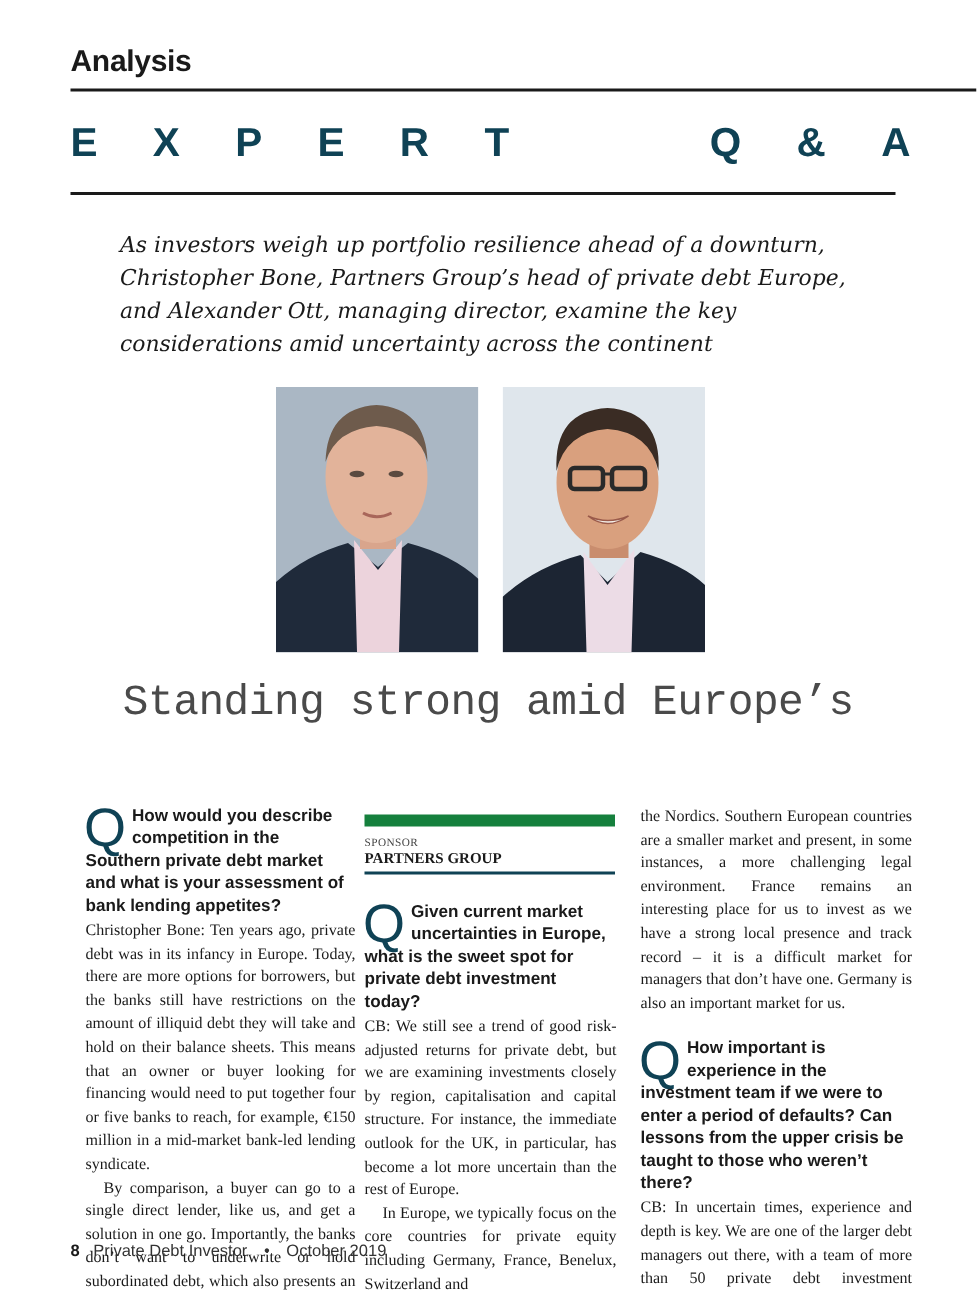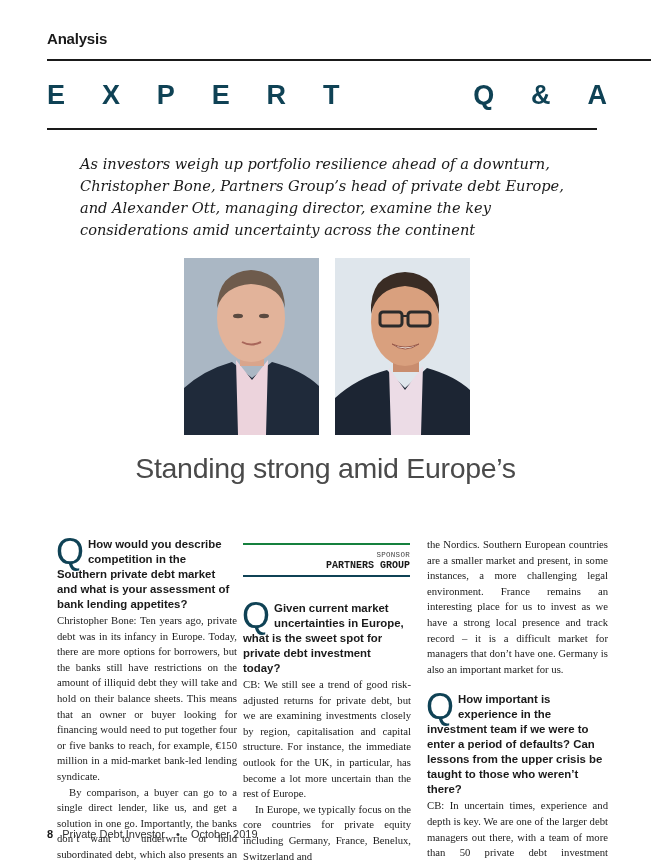--- a/index.html
+++ b/index.html
@@ -1,34 +1,34 @@
 <!DOCTYPE html>
 <html><head>
 <meta charset="utf-8">
 <style>
   html, body { margin:0; padding:0; background:#ffffff; }
   body { width:651px; height:862px; position:relative; overflow:hidden; color:#1a1a1a; }
   .abs { position:absolute; }
-  .section-label { left:47px; top:30px; font-family:"Liberation Sans", sans-serif; font-weight:bold; font-size:15px; color:#1a1a1a; letter-spacing:-0.2px; }
+  .section-label { left:47px; top:30px; font-family:"Liberation Sans", sans-serif; font-weight:bold; font-size:20px; color:#1a1a1a; letter-spacing:-0.2px; }
   .rule-top { left:47px; top:59px; width:604px; height:0; border-top:2px solid #1a1a1a; }
   .rule-bottom { left:47px; top:128px; width:550px; height:0; border-top:2px solid #1a1a1a; }
   .kicker { left:47px; top:78px; width:560px; height:34px; display:flex; justify-content:space-between; font-family:"Liberation Sans", sans-serif; font-weight:bold; font-size:27px; color:#0f4255; }
   .kicker span { display:block; line-height:34px; }
   .kicker .gap { width:60px; }
   .standfirst { left:80px; top:153px; width:491px; text-align:left; font-family:"DejaVu Serif", serif; font-style:italic; font-size:14.6px; line-height:22px; color:#1a1a1a; }
   .photo { top:258px; width:135px; height:177px; overflow:hidden; }
   .photo svg { display:block; }
-  .headline { left:60px; top:452px; width:531px; text-align:center; font-family:Liberation Sans, sans-serif; font-weight:300; font-size:28.5px; line-height:33px; color:#4a4a4a; letter-spacing:-0.3px; }
+  .headline { left:60px; top:452px; width:531px; text-align:center; font-family:Liberation Mono, monospace; font-weight:300; font-size:28.5px; line-height:33px; color:#4a4a4a; letter-spacing:-0.3px; }
   .col { top:537px; width:180px; font-family:"Liberation Serif", serif; font-size:10.7px; line-height:15.6px; color:#1a1a1a; text-align:justify; }
   .col p { margin:0; }
   .col p.indent { text-indent:12px; }
   .q { font-family:"Liberation Sans", sans-serif; font-weight:bold; font-size:11.4px; line-height:15px; color:#1a1a1a; text-align:left; margin:0 0 1px 0; }
   .q .qmark { float:left; font-family:"Liberation Sans", sans-serif; font-weight:normal; font-size:36px; line-height:28px; color:#0f4255; margin:1px 4px 0 -1px; }
   .lead { font-weight:normal; }
-  .sponsor { left:243px; top:543px; width:167px; height:30px; border-top:2px solid #15803d; border-bottom:2px solid #0f4255; text-align:right; font-family:Liberation Mono, monospace; }
+  .sponsor { left:243px; top:543px; width:167px; height:30px; border-top:8px solid #15803d; border-bottom:2px solid #0f4255; text-align:left; font-family:Liberation Serif, serif; }
   .sponsor .s1 { font-size:7.5px; color:#444; margin-top:6px; letter-spacing:0.3px; }
   .sponsor .s2 { font-size:10px; font-weight:bold; color:#1a1a1a; margin-top:1px; }
   .footer { left:47px; top:828px; font-family:"Liberation Sans", sans-serif; font-size:11px; color:#333;text-align:center; }
   .footer .pg { font-weight:bold; color:#1a1a1a; margin-right:6px; }
   .footer .dot { margin:0 8px; }
 </style>
 </head>
 <body>
 
 <div class="abs section-label">Analysis</div>

